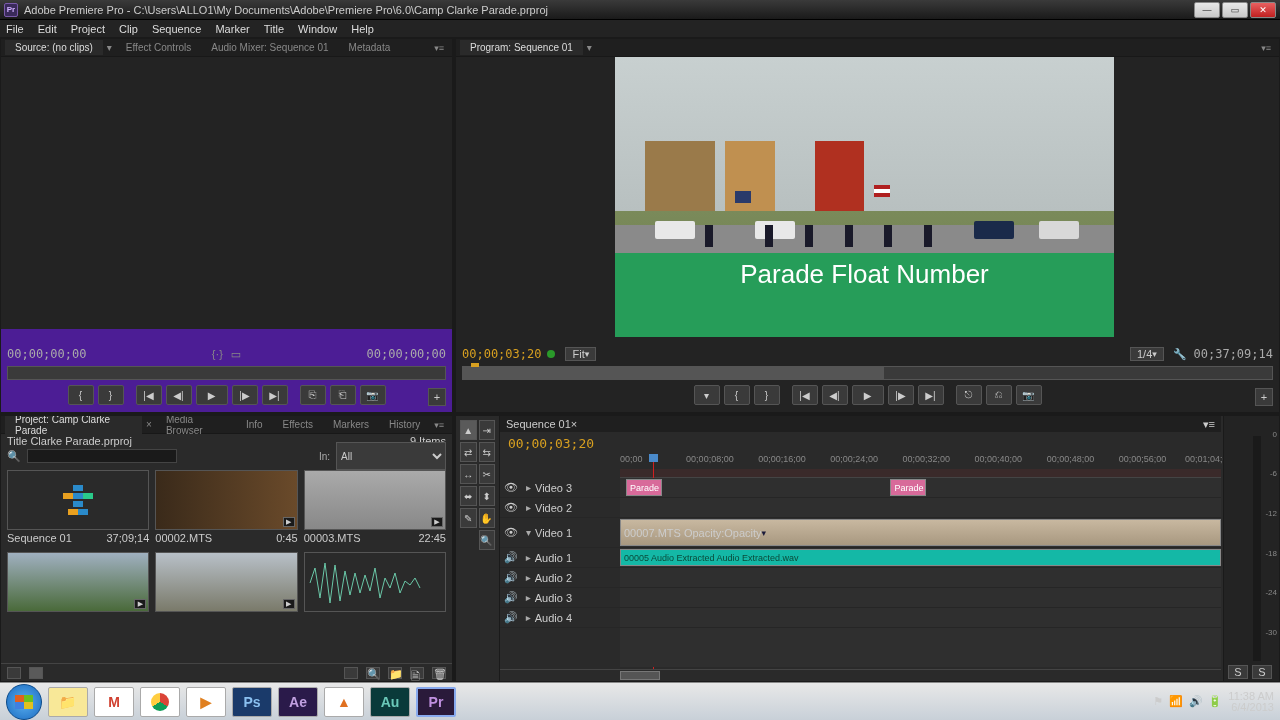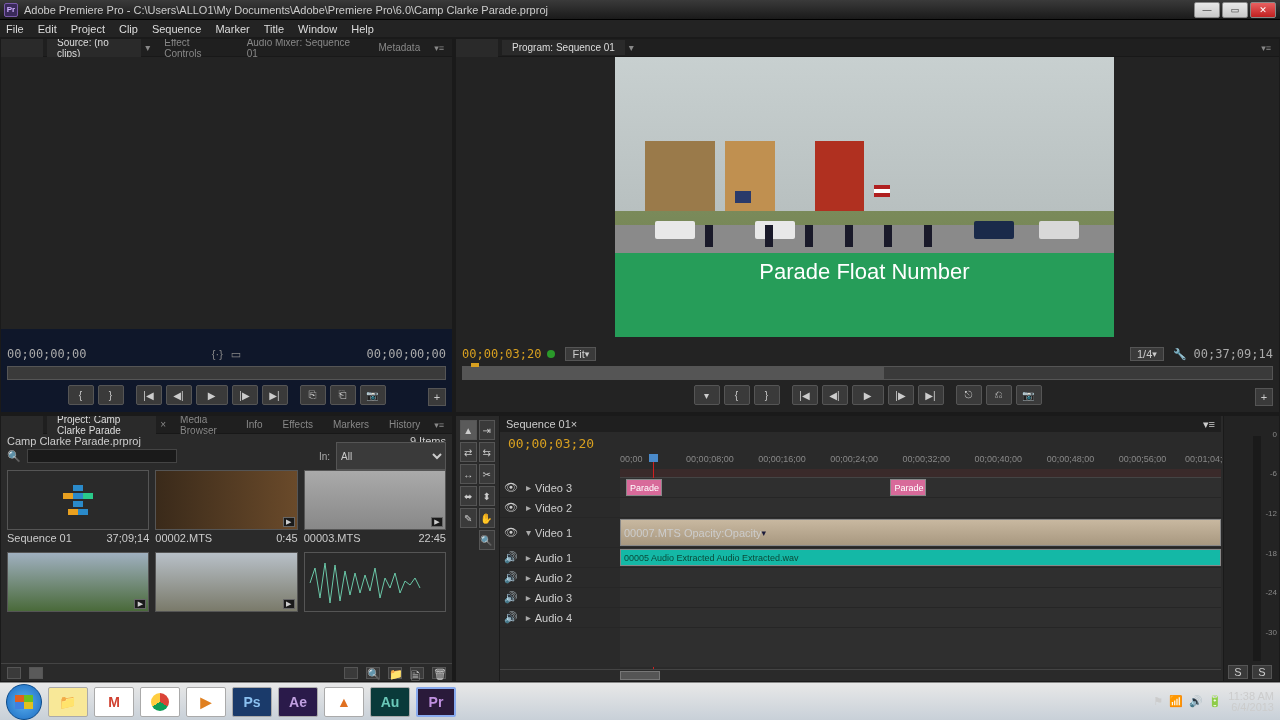--- a/index.html
+++ b/index.html
@@ -14,44 +14,44 @@
 .winbtn.close { background:linear-gradient(#e86060,#c02020); color:#fff; }
 .winbtn.max { background:linear-gradient(#e8e8e8,#c8c8c8); }
 
 
 .menubar { height:18px; background:#232323; display:flex; align-items:center; padding:0 6px; border-bottom:1px solid #1a1a1a; }
 .menubar span { margin-right:14px; color:#ddd; cursor:default; }
 
 
 .workspace { position:absolute; top:38px; bottom:38px; left:0; right:0; display:grid; grid-template-columns:453px 1fr; grid-template-rows:375px 1fr; gap:2px; background:#1a1a1a; }
 
-.panel { background:#2a2a2a; border:1px solid #1a1a1a; position:relative; overflow:hidden;padding-left:42px; }
+.panel { background:#2a2a2a; border:1px solid #1a1a1a; position:relative; overflow:hidden; }
 
 
 .panel-tabs { height:18px; background:#1f1f1f; display:flex; align-items:center; padding:0 4px; border-bottom:1px solid #181818; }
 .panel-tabs .tab { padding:2px 10px; color:#888; font-size:10px; }
 .panel-tabs .tab.active { color:#ddd; background:#2a2a2a; }
 .panel-tabs .dd { margin-left:auto; color:#888; font-size:9px; padding:0 4px; }
 .panel-tabs .x { color:#888; font-size:10px; padding:0 4px; }
 
 
-.monitor-body { position:absolute; top:18px; bottom:0; left:0; right:0; background:#0f172a; }
+.monitor-body { position:absolute; top:18px; bottom:0; left:0; right:0; background:#4c1d95; }
 .monitor-video { background:#000; position:relative; }
 .src .monitor-video { width:100%; height:272px; background:#232323; }
 .prog .monitor-video { position:absolute; left:159px; top:0; width:499px; height:280px; background:#333; overflow:hidden; }
 
 
 .sky { position:absolute; inset:0; background:linear-gradient(#c8d0d0 0%,#b8c0c0 55%,#7a8a5a 55%,#6a7a4a 100%); }
 .road { position:absolute; left:0; right:0; bottom:0; height:40%; background:#8a8a8a; }
 .bldg { position:absolute; top:30%; height:25%; background:#9a6a4a; }
 .vehicle { position:absolute; bottom:35%; width:40px; height:18px; background:#e8e8e8; border-radius:2px; }
 .flag { position:absolute; width:16px; height:12px; }
 .person { position:absolute; bottom:32%; width:8px; height:22px; background:#1a1a2a; }
 .lower-third { position:absolute; left:0; right:0; bottom:0; height:30%; background:rgba(20,160,80,.85); display:flex; align-items:flex-start; justify-content:center; padding-top:6px; }
-.lower-third span { color:#fff; font-size:22px; font-weight:500; }
+.lower-third span { color:#fff; font-size:26px; font-weight:500; }
 
 
 .tc-row { position:absolute; bottom:50px; left:6px; right:6px; height:16px; display:flex; align-items:center; }
 .tc { font-family:monospace; font-size:12px; color:#aaa; }
 .tc.gold { color:#d8a020; }
 .tc-row .spacer { flex:1; }
 .dot { width:8px; height:8px; background:#2a9a2a; border-radius:50%; margin:0 6px; }
 .fit-dd { background:#3a3a3a; border:1px solid #555; padding:0 6px; height:14px; display:flex; align-items:center; font-size:9px; margin:0 4px; }
 
 
@@ -265,21 +265,21 @@
       <div class="x">×</div>
       <div class="tab">Media Browser</div>
       <div class="tab">Info</div>
       <div class="tab">Effects</div>
       <div class="tab">Markers</div>
       <div class="tab">History</div>
       <div class="dd">▾≡</div>
     </div>
     <div class="project-body">
       <div class="proj-info">
-        <span>Camp Clarke Parade.prproj</span>
+        <span>Title Clarke Parade.prproj</span>
         <span class="r">9 Items</span>
       </div>
       <div class="proj-search">
         <span style="color:#888">🔍</span>
         <input placeholder="" style="">
         <span class="in-lbl">In:</span>
         <select><option>All</option></select>
       </div>
       <div class="bins">
         <div class="bin">

